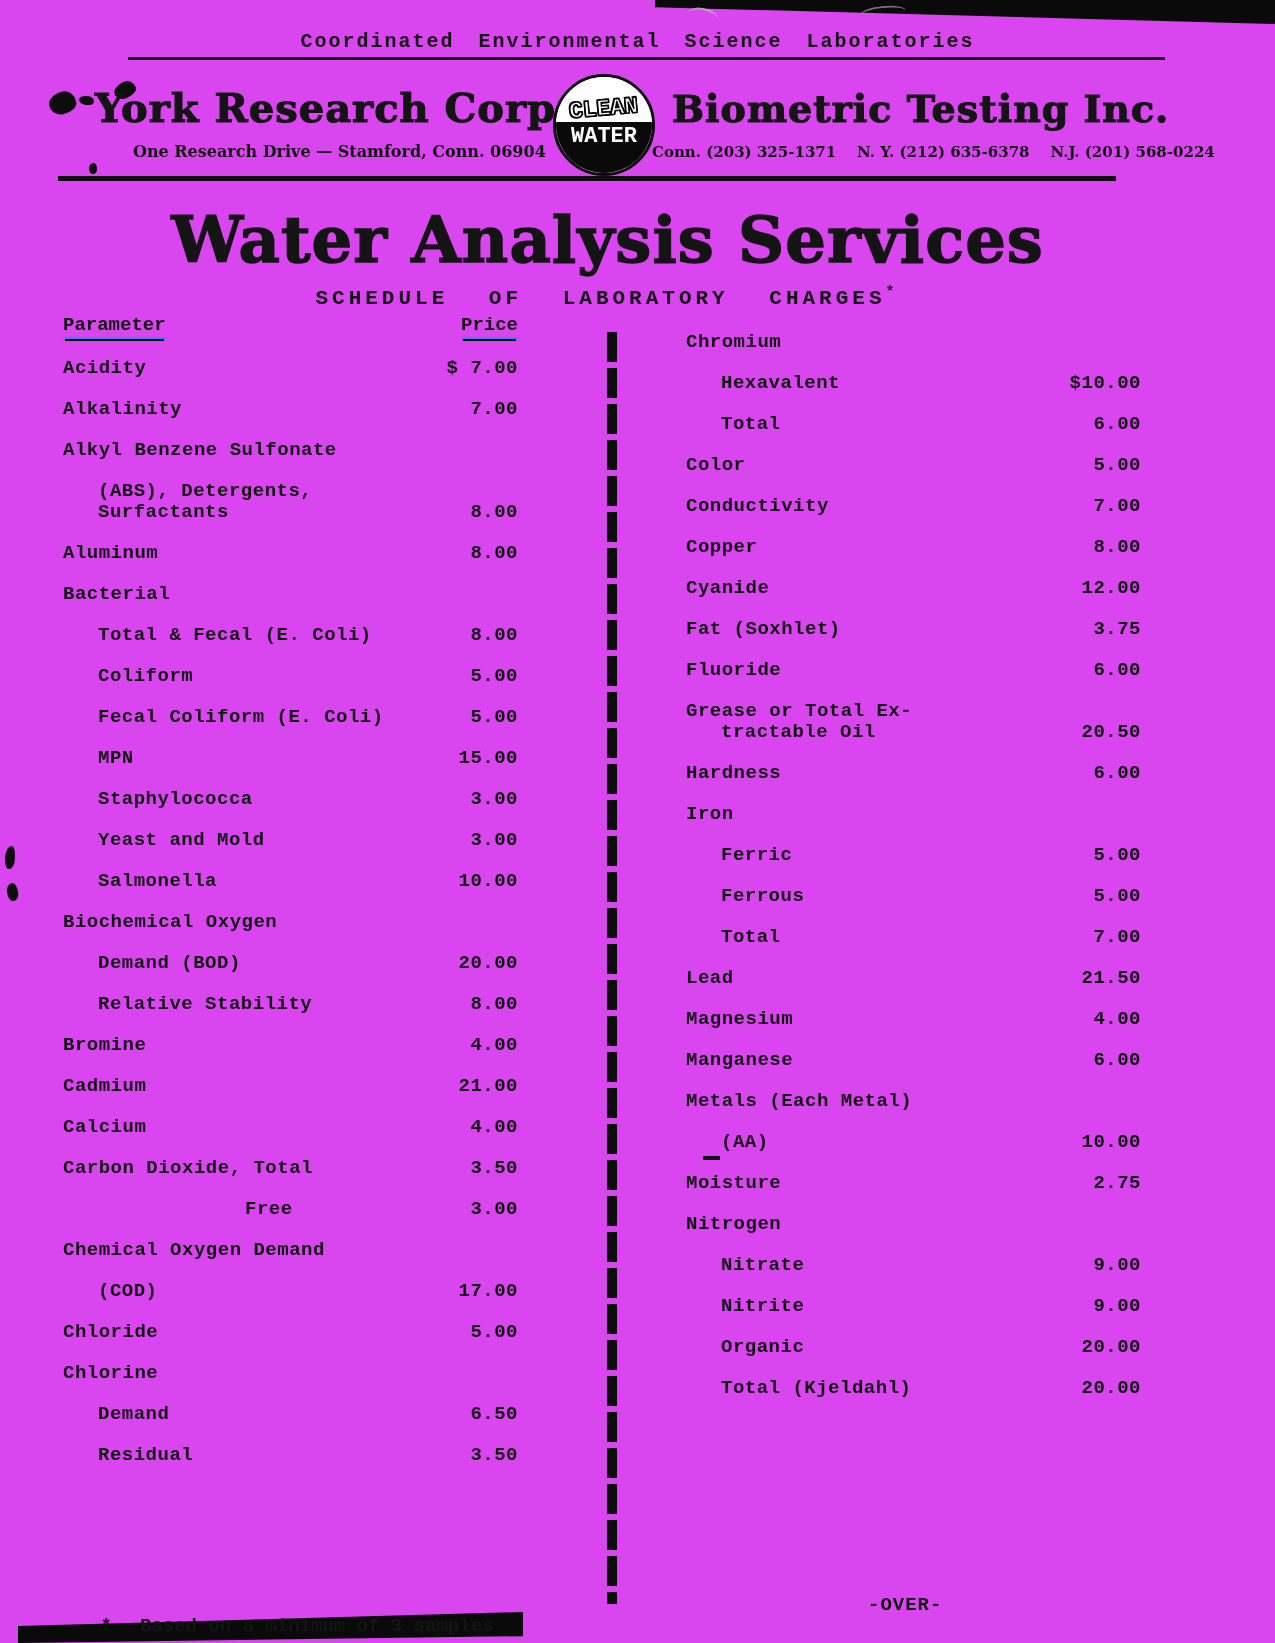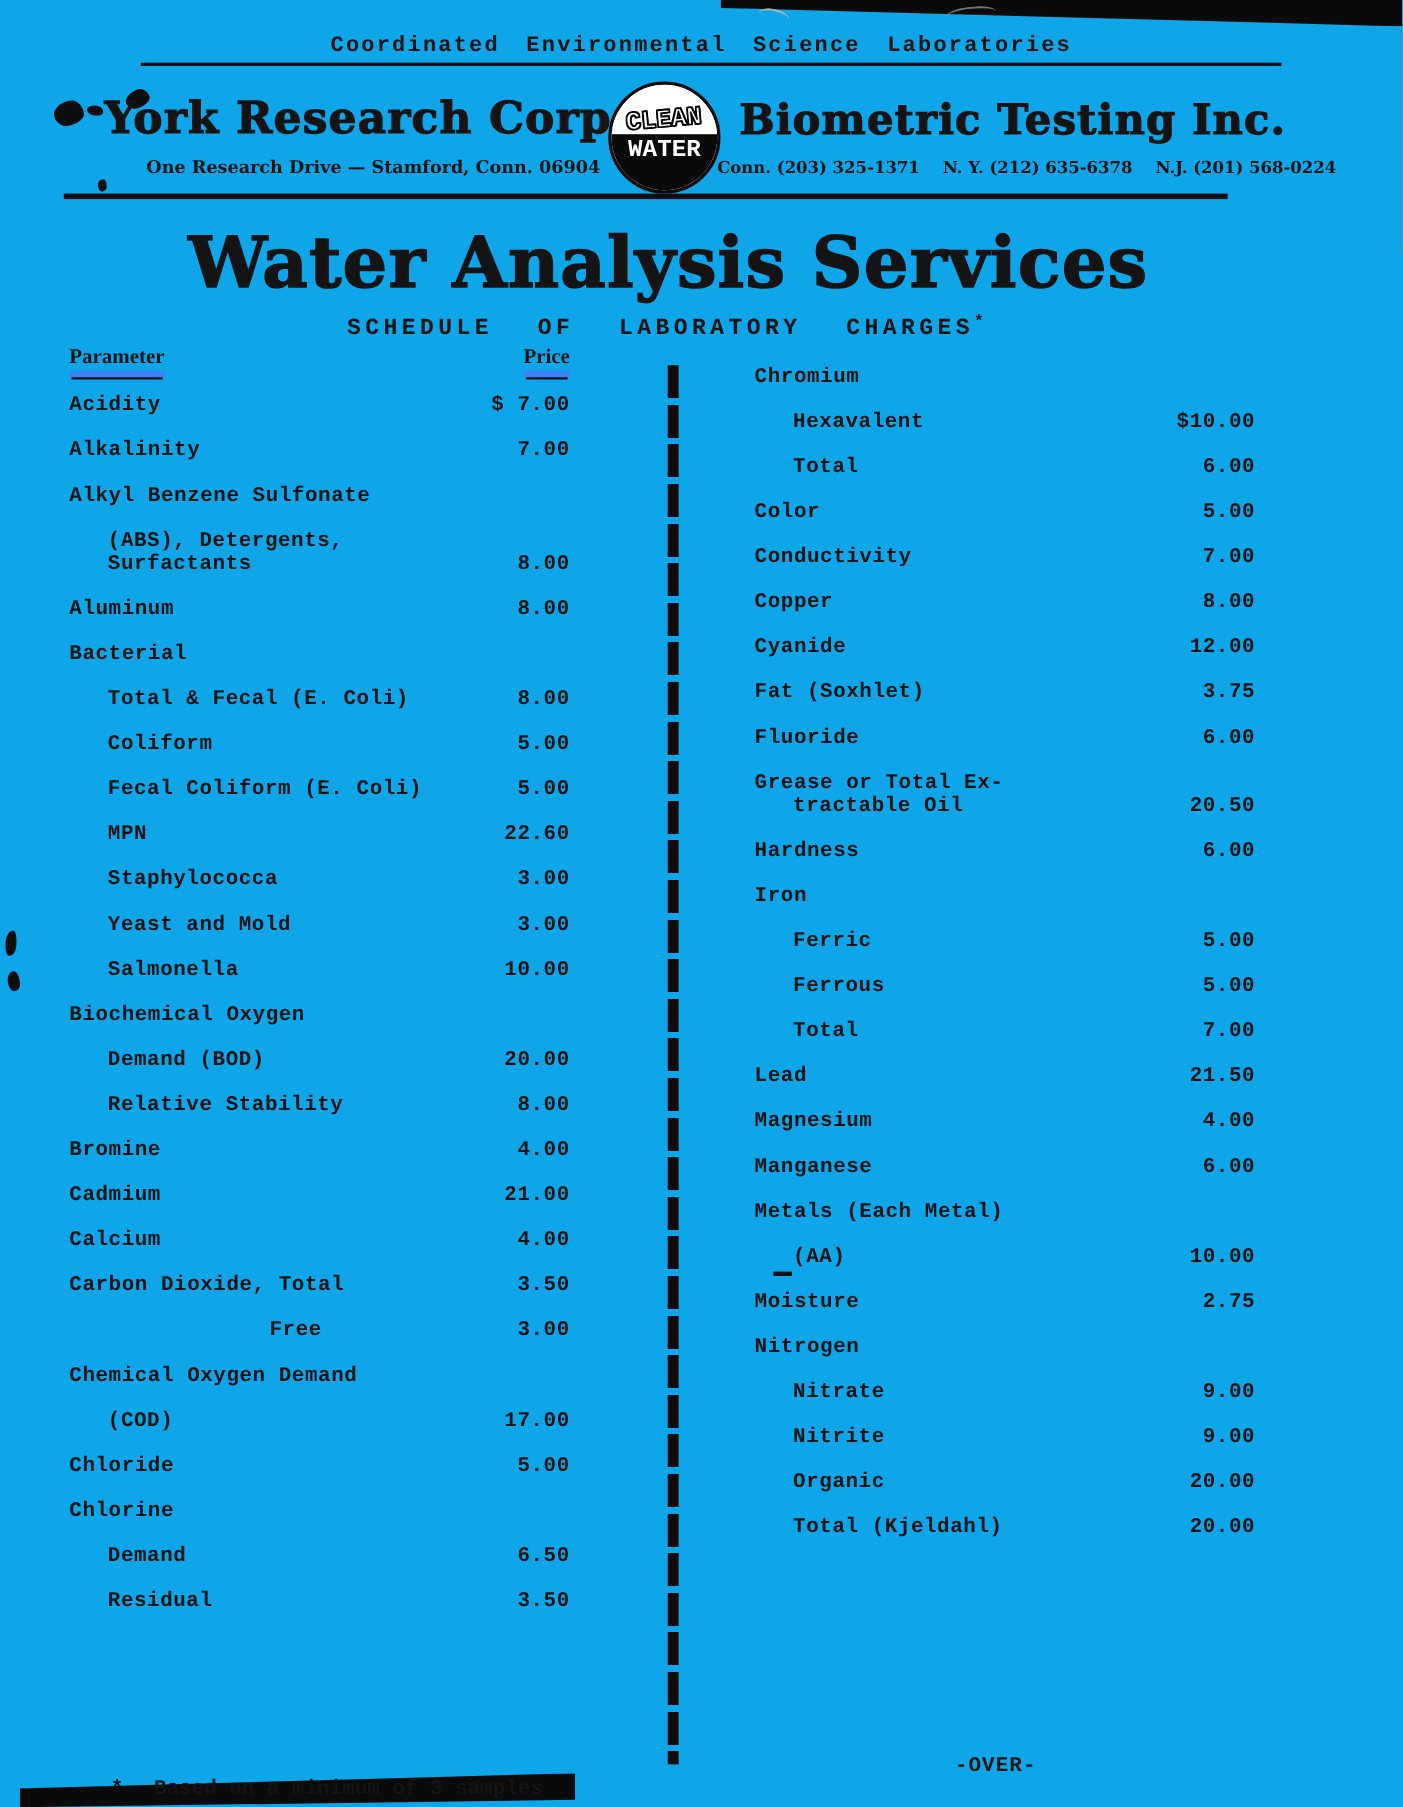--- a/index.html
+++ b/index.html
@@ -1,16 +1,16 @@
 <!DOCTYPE html>
 <html><head>
 <meta charset="utf-8">
 <style>
   html,body{margin:0;padding:0;background:#888;}
-  .page{position:relative;width:1275px;height:1643px;background:#0ea5e9;margin:0 auto;overflow:hidden;
+  .page{position:relative;width:1275px;height:1643px;background:#d946ef;margin:0 auto;overflow:hidden;
         font-family:"Liberation Mono","DejaVu Sans Mono",monospace;color:#141414;}
   
   .top-wedge{position:absolute;top:0;left:655px;width:620px;height:24px;background:#0a0a0a;
              clip-path:polygon(0 0,100% 0,100% 100%,0 30%);}
   .bottom-bar{position:absolute;top:1612px;left:18px;width:505px;height:31px;background:#0a0a0a;
               clip-path:polygon(0 45%,100% 0,100% 78%,0 100%);}
   .blot{position:absolute;background:#0d0d0d;border-radius:60% 40% 55% 45%/50% 60% 40% 55%;}
   .pencil{position:absolute;border-top:2px solid #b9b9b9;border-radius:50%;opacity:.85;}
   .overbar{position:absolute;background:#111;}
   
@@ -40,21 +40,21 @@
   
   .title{position:absolute;top:202px;left:0;width:1215px;text-align:center;
          font-family:"DejaVu Serif","Liberation Serif",serif;font-size:64px;font-weight:bold;
          -webkit-text-stroke:1.4px #141414;letter-spacing:1px;}
   .subtitle{position:absolute;top:284px;left:0;width:1210px;text-align:center;
             font-size:21px;font-weight:bold;letter-spacing:4px;word-spacing:24px;}
   .subtitle sup{font-size:15px;letter-spacing:0;}
   
   .colhead{position:absolute;top:314px;left:63px;width:455px;display:flex;justify-content:space-between;
            font-size:19px;font-weight:bold;}
-  .u{border-bottom:6px solid #3b82f6;box-shadow:0 4px 0 -2px #111;padding-bottom:1px;font-family:Liberation Serif, serif;}
+  .u{border-bottom:2px solid #3b82f6;box-shadow:0 4px 0 -2px #111;padding-bottom:1px;}
   .col{position:absolute;font-size:19px;font-weight:bold;letter-spacing:.5px;}
   .col.left{top:358px;left:63px;width:455px;}
   .col.right{top:332px;left:686px;width:455px;}
   .row{display:flex;justify-content:space-between;align-items:flex-end;line-height:21px;margin-bottom:20px;}
   .row .lbl{white-space:pre;}
   .row .prc{min-width:95px;text-align:right;white-space:pre;}
   .ind1{padding-left:35px;}
   .ind3{padding-left:182px;align-items:flex-end;}
   .l2{display:inline-block;}
   .ind2-1{margin-left:35px;}
@@ -144,21 +144,21 @@
       <div class="row ind1">
         <span class="lbl">Coliform</span>
         <span class="prc">5.00</span>
       </div>
       <div class="row ind1">
         <span class="lbl">Fecal Coliform (E. Coli)</span>
         <span class="prc">5.00</span>
       </div>
       <div class="row ind1">
         <span class="lbl">MPN</span>
-        <span class="prc">22.60</span>
+        <span class="prc">15.00</span>
       </div>
       <div class="row ind1">
         <span class="lbl">Staphylococca</span>
         <span class="prc">3.00</span>
       </div>
       <div class="row ind1">
         <span class="lbl">Yeast and Mold</span>
         <span class="prc">3.00</span>
       </div>
       <div class="row ind1">

